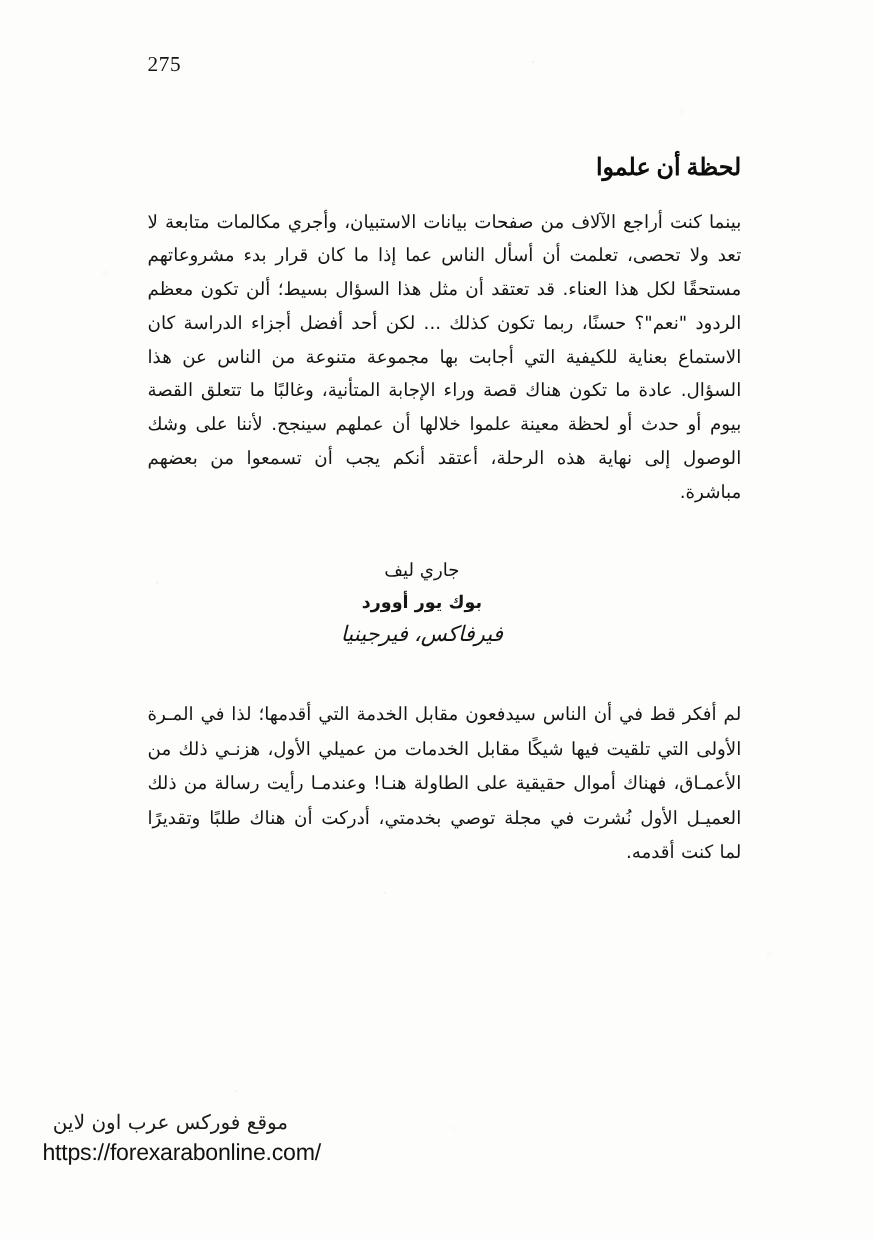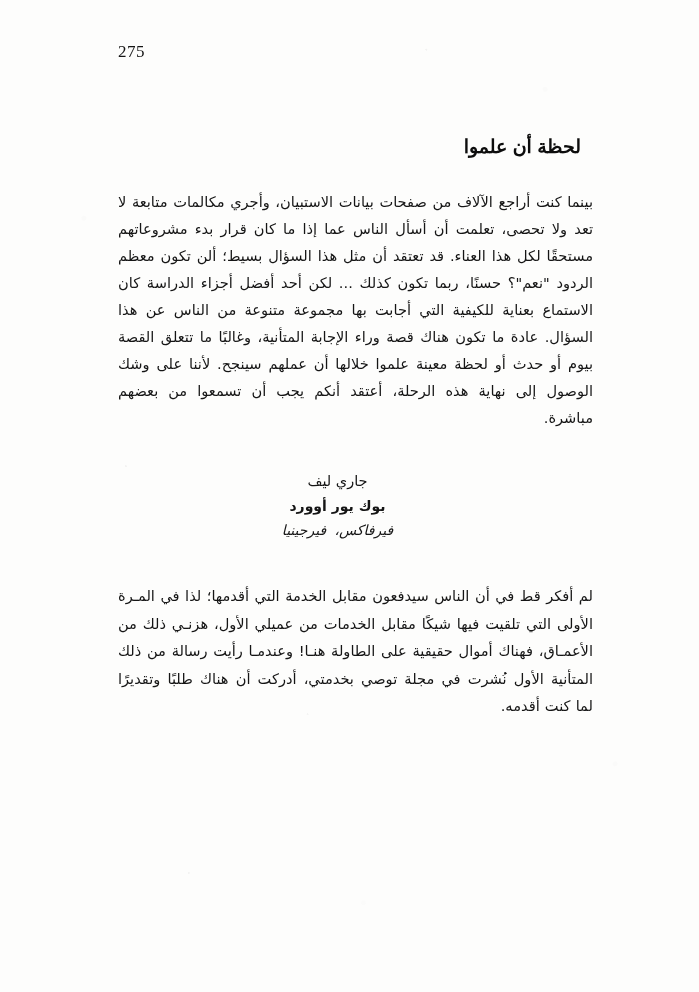--- a/index.html
+++ b/index.html
@@ -74,24 +74,24 @@
     text-align-last: right;
     font-family: "DejaVu Sans", sans-serif;
     font-size: 14.6px;
     line-height: 27.5px;
     color: #151515;
     word-spacing: 0.5px;
   }
   p.body.tight { line-height: 27px; }
 
   .sec-heading {
-    margin: 12px;
+    margin: 0;
     direction: rtl;
     text-align: right;
-    font-family: Liberation Sans, sans-serif;
+    font-family: Liberation Serif, serif;
     font-weight: bold;
     font-size: 19px;
     line-height: 26px;
     color: #0d0d0d;
     letter-spacing: -0.3px;
   }
 
   .spacer-lg { height: 38px; }
   .spacer-sm { height: 16px; }
 
@@ -108,23 +108,23 @@
     line-height: 25px;
     text-align: center;
   }
   .sig-org {
     font-family: "DejaVu Sans", sans-serif;
     font-weight: bold;
     font-size: 14px;
     line-height: 25px;
   }
   .sig-place {
-    font-family: Liberation Mono, monospace;
+    font-family: Liberation Sans, sans-serif;
     font-style: italic;
-    font-size: 14px;
+    font-size: 17px;
     line-height: 25px;
   }
 
   
   .note {
     margin: 0 22px 0 22px;
   }
 
   
   .watermark {
@@ -189,18 +189,22 @@
     <div class="spacer-lg"></div>
 
     <div class="signature">
       <div class="sig-name">جاري ليف</div>
       <div class="sig-org">بوك يور أوورد</div>
       <div class="sig-place">فيرفاكس، فيرجينيا</div>
     </div>
 
     <div class="spacer-lg"></div>
 
-    <p class="body note">لم أفكر قط في أن الناس سيدفعون مقابل الخدمة التي أقدمها؛ لذا في المـرة الأولى التي تلقيت فيها شيكًا مقابل الخدمات من عميلي الأول، هزنـي ذلك من الأعمـاق، فهناك أموال حقيقية على الطاولة هنـا! وعندمـا رأيت رسالة من ذلك المتأنية الأول نُشرت في مجلة توصي بخدمتي، أدركت أن هناك طلبًا وتقديرًا لما كنت أقدمه.</p>
+    <p class="body note">لم أفكر قط في أن الناس سيدفعون مقابل الخدمة التي أقدمها؛ لذا في المـرة الأولى التي تلقيت فيها شيكًا مقابل الخدمات من عميلي الأول، هزنـي ذلك من الأعمـاق، فهناك أموال حقيقية على الطاولة هنـا! وعندمـا رأيت رسالة من ذلك العميـل الأول نُشرت في مجلة توصي بخدمتي، أدركت أن هناك طلبًا وتقديرًا لما كنت أقدمه.</p>
   </div>
 
+  <div class="watermark">
+    <div class="wm-ar">موقع فوركس عرب اون لاين</div>
+    <div class="wm-url">https://forexarabonline.com/</div>
+  </div>
 
   <div class="speckle"></div>
 </div>
 
 </body></html>

